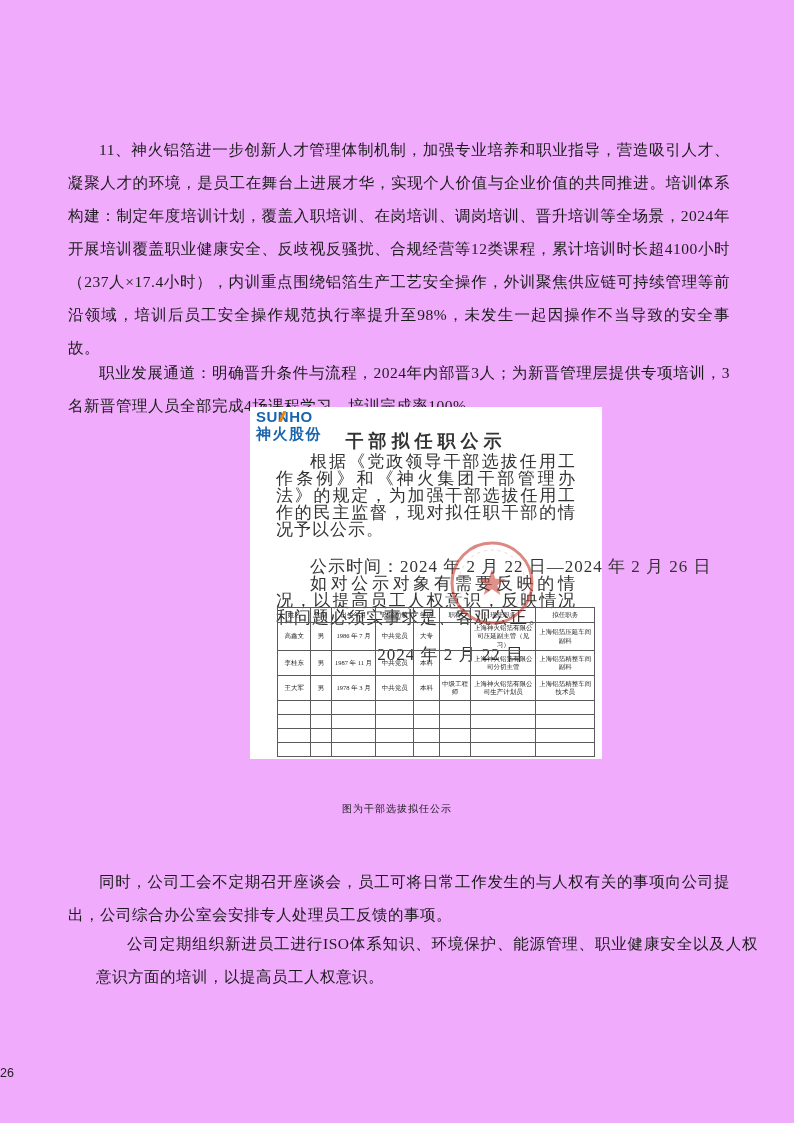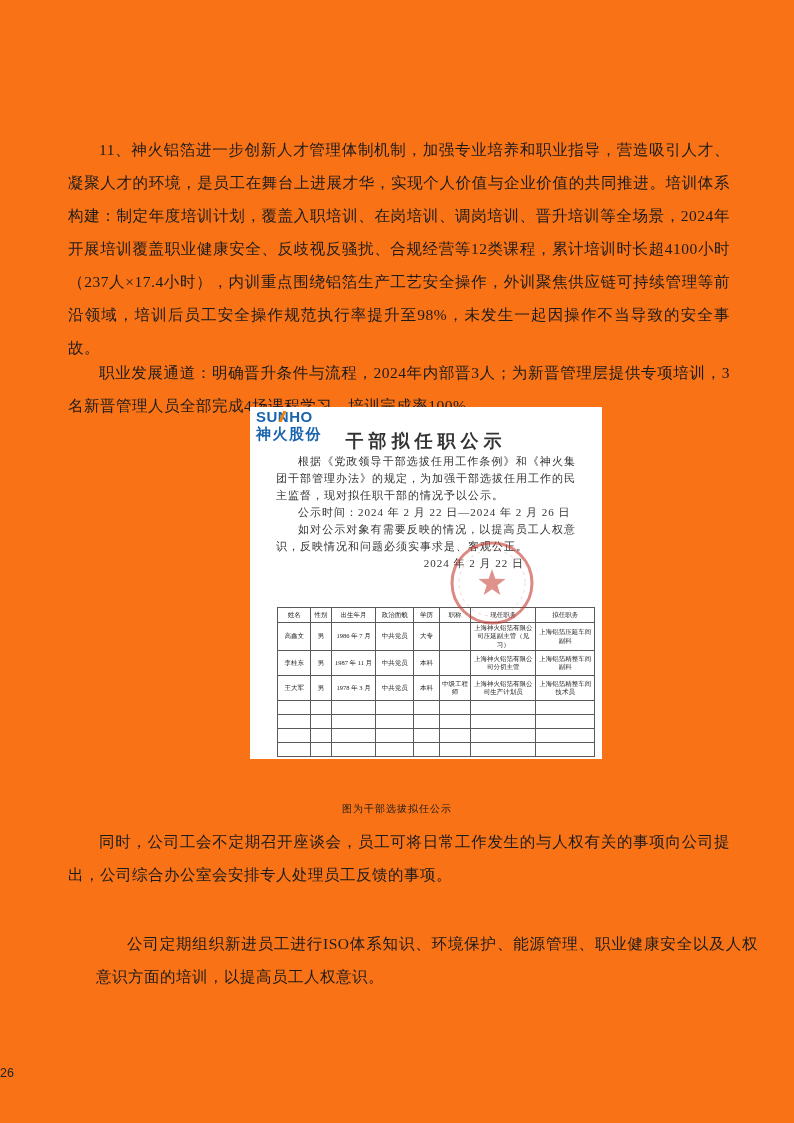--- a/index.html
+++ b/index.html
@@ -1,29 +1,29 @@
 <!DOCTYPE html>
 <html><head>
 <meta charset="utf-8">
 <title>Document Page</title>
 <style>
   html,body{margin:0;padding:0;background:#ffffff;}
   .page{
-    position:relative;width:794px;height:1123px;background:#f97316;
+    position:relative;width:794px;height:1123px;background:#f0abfc;
     font-family:"Liberation Serif","DejaVu Serif",serif;color:#1b1b1b;
     overflow:hidden;margin:0 auto;
   }
   .para{
     position:absolute;left:68px;width:662px;
     font-size:15.5px;line-height:33px;letter-spacing:.5px;
     text-align:justify;text-indent:2em;
   }
   .p1{top:117px;}
   .p2{top:340px;}
-  .p3{top:809px;}
+  .p3{top:849px;}
   .p4{top:911px;margin-left:28px;}
   .fig-caption{
     position:absolute;top:802px;left:0;width:100%;
     text-align:center;font-size:10px;letter-spacing:1px;
   }
   .page-num{
     position:absolute;top:1066px;left:0;width:100%;text-align:left;
     font-family:"Liberation Sans","DejaVu Sans",sans-serif;font-size:12.5px;color:#222;
   }
 
@@ -37,24 +37,24 @@
   .logo-en{display:block;font-size:15px;color:#1a64ad;letter-spacing:.5px;position:relative;}
   .n-slash{position:absolute;left:25px;top:2px;width:3px;height:11px;
     background:#f08300;transform:skewX(-22deg);}
   .logo-cn{display:block;font-size:15px;color:#1a64ad;letter-spacing:1.5px;}
   .notice-title{
     position:absolute;top:22px;left:0;width:100%;text-align:center;
     font-weight:bold;font-size:18px;letter-spacing:5px;color:#333;
   }
   .notice-body{
     position:absolute;top:46px;left:26px;width:300px;
-    font-size:11px;line-height:17px;letter-spacing:1px;text-align:justify;color:#333;
+    font-size:17px;line-height:17px;letter-spacing:1px;text-align:justify;color:#333;
   }
   .nb-indent{text-indent:2em;}
-  .nb-line{white-space:nowrap;}
+  .nb-line{white-space:nowrap;margin-top:20px;}
   .nb-phone2{padding-left:72px;letter-spacing:.5px;}
   .nb-date{text-align:right;padding-right:52px;}
   .stamp{position:absolute;top:132px;left:198px;width:88px;height:88px;z-index:2;opacity:.8;}
 
   .notice-table{
     position:absolute;top:200px;left:27px;width:318px;
     border-collapse:collapse;table-layout:fixed;
     font-size:6.5px;line-height:1.3;text-align:center;color:#222;
     font-family:"Liberation Serif","DejaVu Serif",serif;
   }

